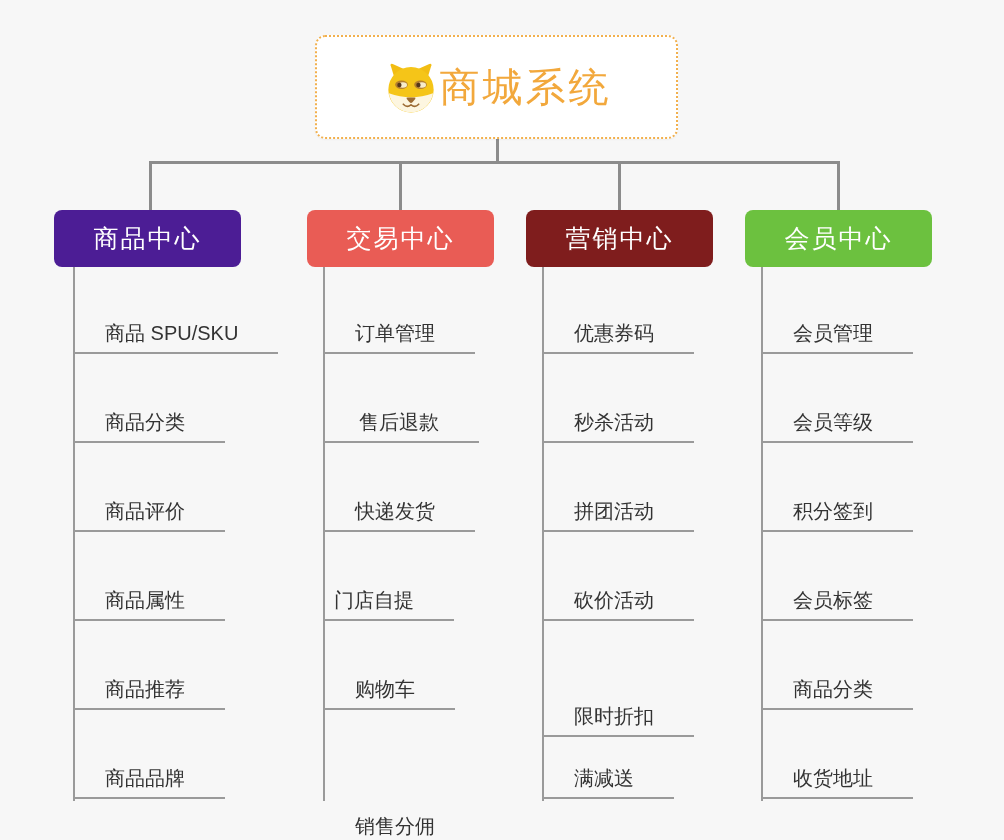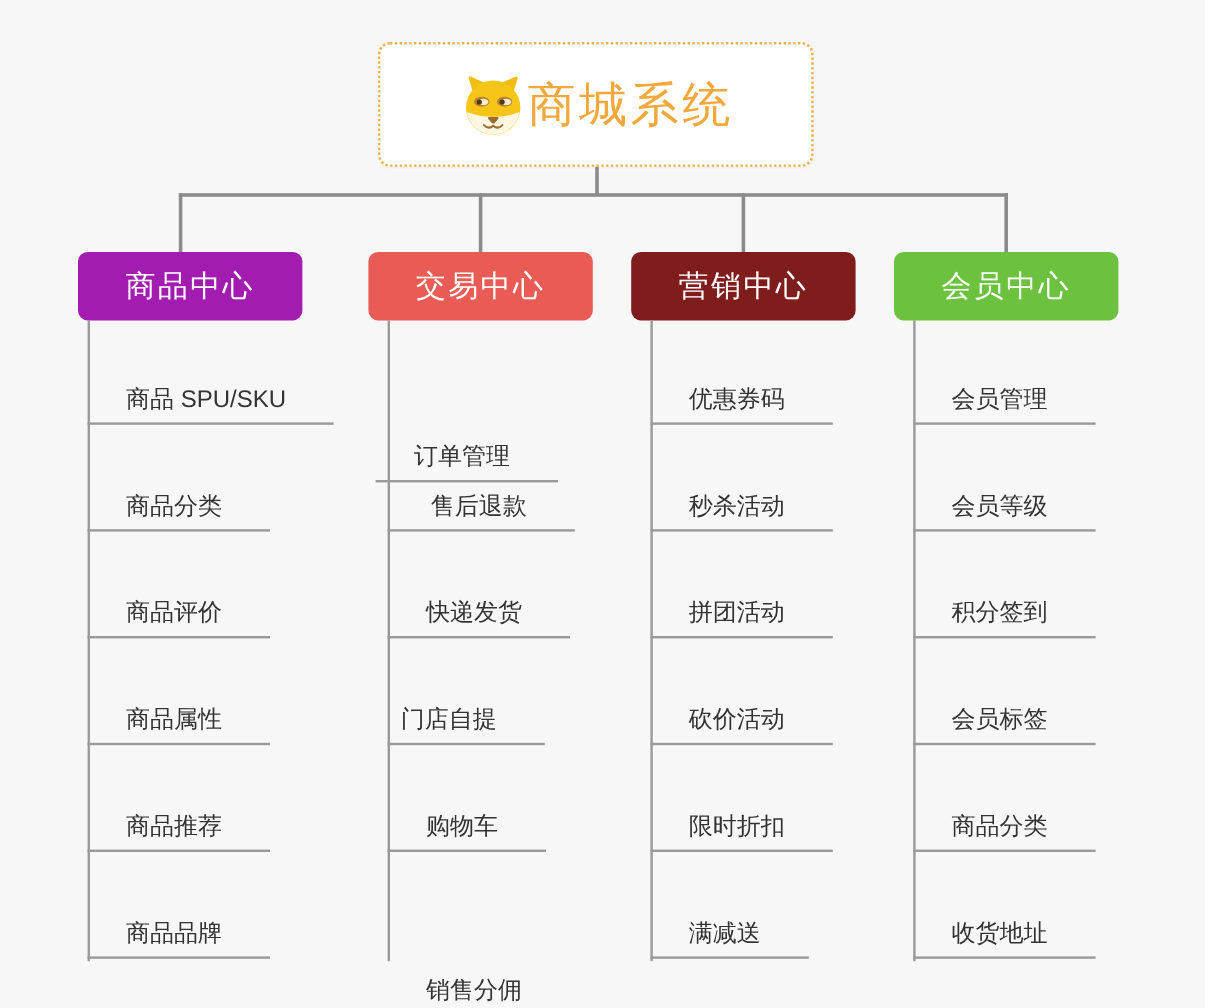--- a/index.html
+++ b/index.html
@@ -82,45 +82,45 @@
 
     <path d="M28.2 43.6 h7.6 q1.7 0 .9 1.6 l-3.1 3.6 q-1.6 1.7 -3.2 0 l-3.1 -3.6 q-.8 -1.6 .9 -1.6 Z" fill="#9c6b33"></path>
 
     <path d="M23.5 51 q4.2 4.4 8.5 .6 q4.3 3.8 8.5 -.6" stroke="#9c6b33" stroke-width="1.8" fill="none" stroke-linecap="round"></path>
   </svg>
   <span class="root-label">商城系统</span>
 </div>
 
 <div id="branches">
     <div class="line" style="left: 149px; top: 161px; width: 3px; height: 49px;"></div>
-    <div class="branch-node" style="left: 65px; top: 210px; background: #a21caf;">商品中心</div>
+    <div class="branch-node" style="left: 54px; top: 210px; background: #4c1d95;">商品中心</div>
     <div class="spine" style="left: 73px; top: 267px; height: 534px;"></div>
     <div class="child-item" style="left: 73px; top: 318px;">商品 SPU/SKU</div>
     <div class="child-item" style="left: 73px; top: 407px;">商品分类</div>
     <div class="child-item" style="left: 73px; top: 496px;">商品评价</div>
     <div class="child-item" style="left: 73px; top: 585px;">商品属性</div>
     <div class="child-item" style="left: 73px; top: 674px;">商品推荐</div>
     <div class="child-item" style="left: 73px; top: 763px;">商品品牌</div>
     <div class="line" style="left: 399px; top: 161px; width: 3px; height: 49px;"></div>
     <div class="branch-node" style="left: 307px; top: 210px; background: rgb(233, 92, 85);">交易中心</div>
     <div class="spine" style="left: 323px; top: 267px; height: 534px;"></div>
-    <div class="child-item" style="left: 313px; top: 318px; margin-top: 48px;">订单管理</div>
+    <div class="child-item" style="left: 323px; top: 318px;">订单管理</div>
     <div class="child-item" style="left: 323px; top: 407px; padding-left: 36px;">售后退款</div>
     <div class="child-item" style="left: 323px; top: 496px;">快递发货</div>
     <div class="child-item" style="left: 323px; top: 585px; padding-left: 11px;">门店自提</div>
     <div class="child-item" style="left: 323px; top: 674px;">购物车</div>
     <div class="child-item" style="left: 323px; top: 763px; margin-top: 48px;">销售分佣</div>
     <div class="line" style="left: 618px; top: 161px; width: 3px; height: 49px;"></div>
     <div class="branch-node" style="left: 526px; top: 210px; background: #7f1d1d;">营销中心</div>
     <div class="spine" style="left: 542px; top: 267px; height: 534px;"></div>
     <div class="child-item" style="left: 542px; top: 318px;">优惠券码</div>
     <div class="child-item" style="left: 542px; top: 407px;">秒杀活动</div>
     <div class="child-item" style="left: 542px; top: 496px;">拼团活动</div>
     <div class="child-item" style="left: 542px; top: 585px;">砍价活动</div>
-    <div class="child-item" style="left: 542px; top: 674px;">限时折扣</div>
+    <div class="child-item" style="left: 542px; top: 701px;">限时折扣</div>
     <div class="child-item" style="left: 542px; top: 763px;">满减送</div>
     <div class="line" style="left: 837px; top: 161px; width: 3px; height: 49px;"></div>
     <div class="branch-node" style="left: 745px; top: 210px; background: rgb(108, 193, 63);">会员中心</div>
     <div class="spine" style="left: 761px; top: 267px; height: 534px;"></div>
     <div class="child-item" style="left: 761px; top: 318px;">会员管理</div>
     <div class="child-item" style="left: 761px; top: 407px;">会员等级</div>
     <div class="child-item" style="left: 761px; top: 496px;">积分签到</div>
     <div class="child-item" style="left: 761px; top: 585px;">会员标签</div>
     <div class="child-item" style="left: 761px; top: 674px;">商品分类</div>
     <div class="child-item" style="left: 761px; top: 763px;">收货地址</div>

